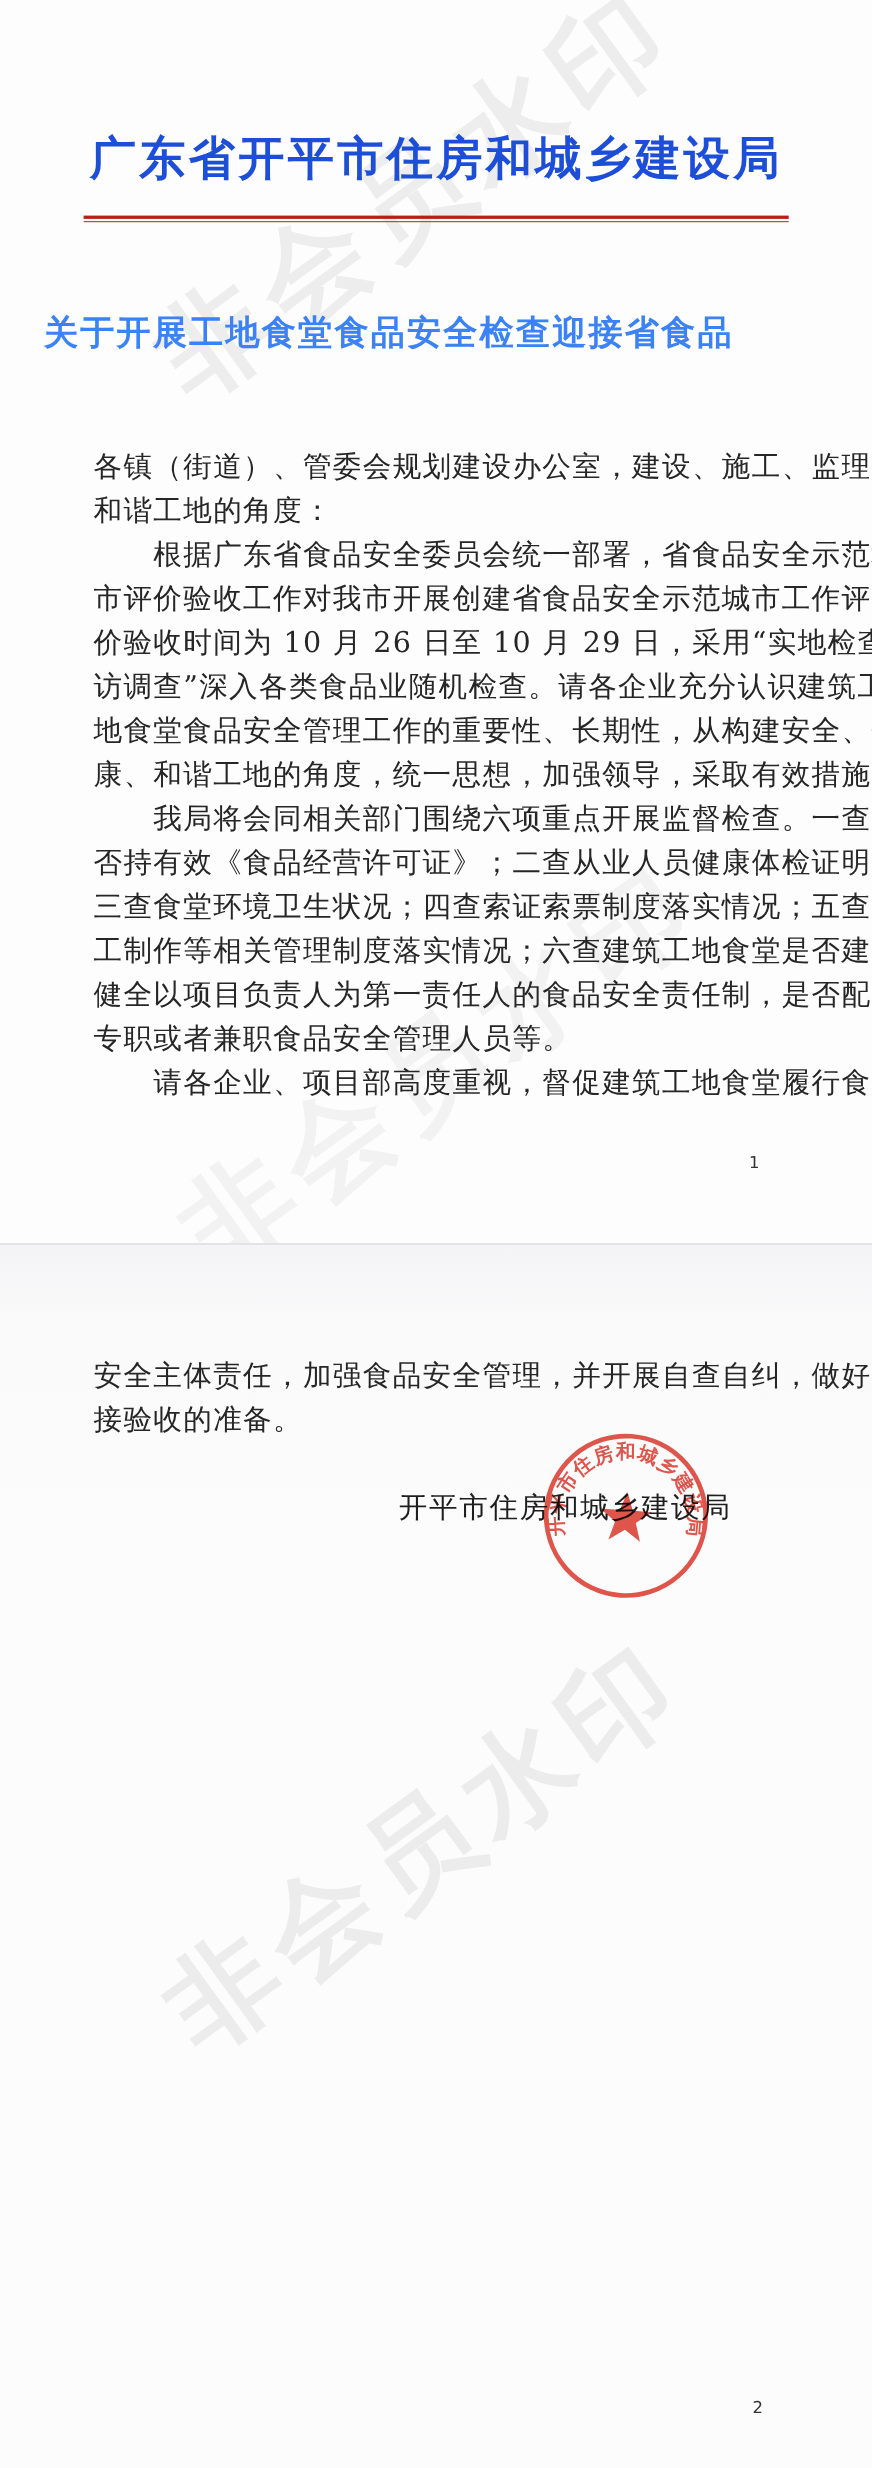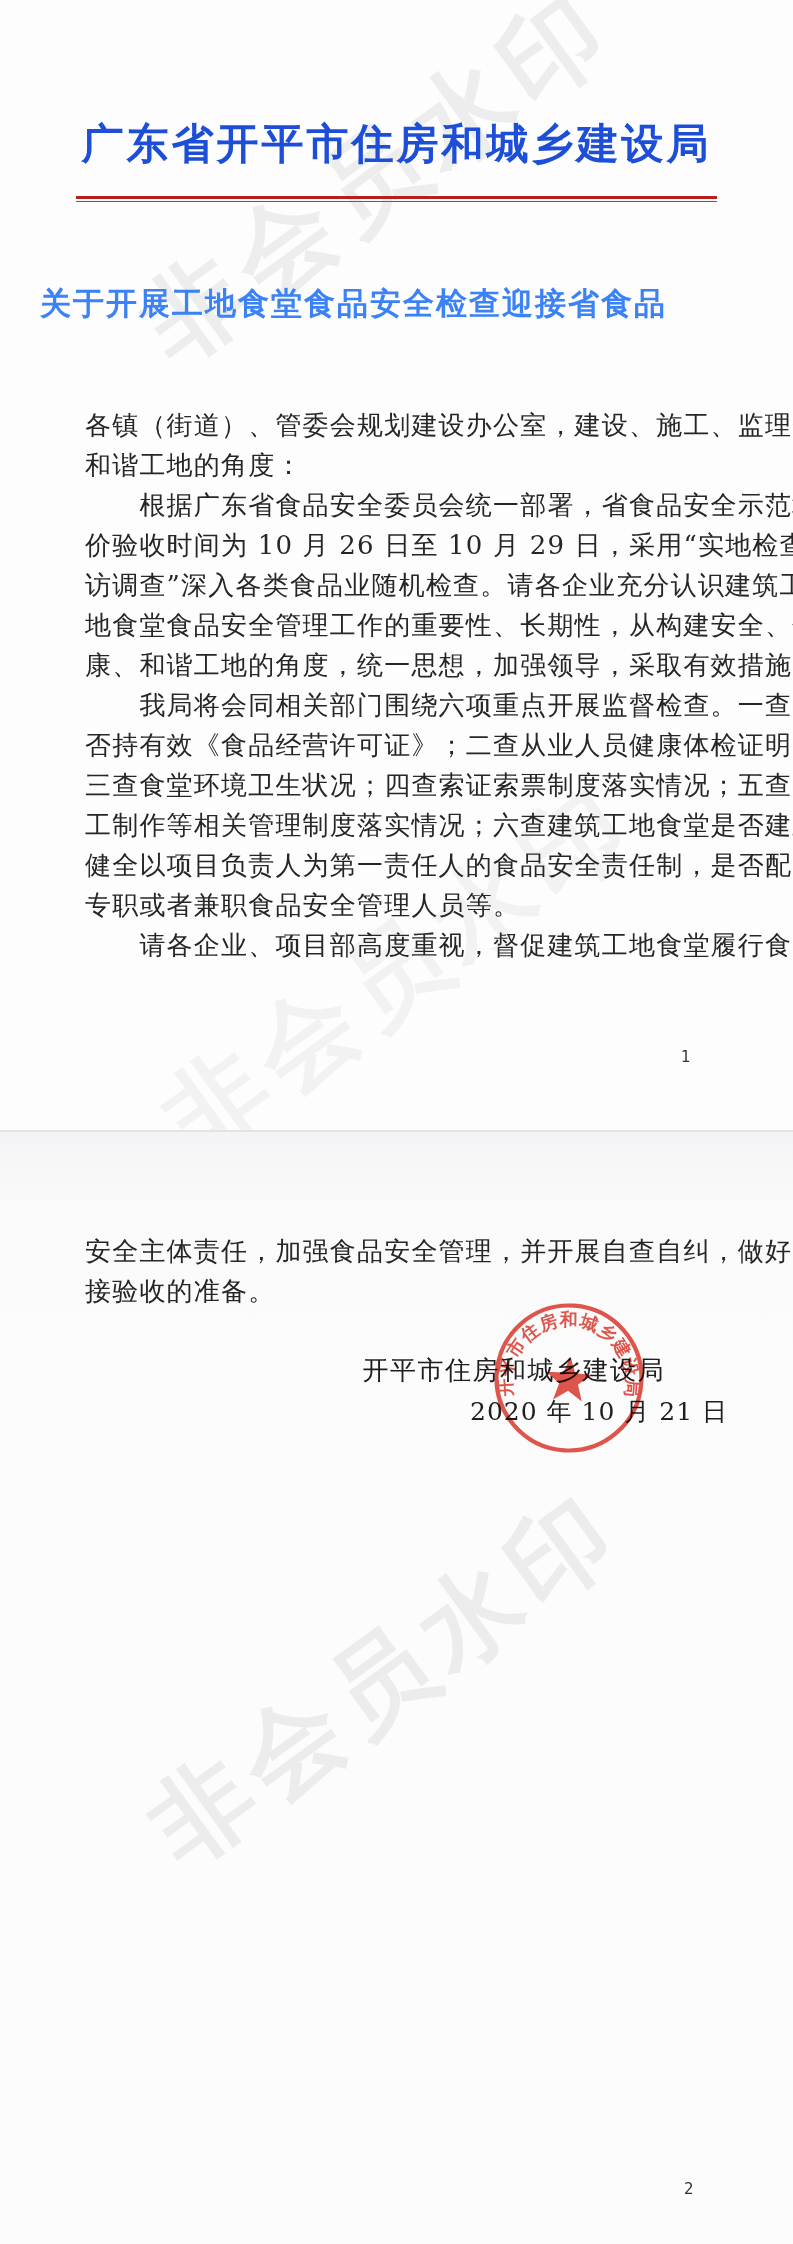--- a/index.html
+++ b/index.html
@@ -120,20 +120,21 @@
     <h1 class="org-title">广东省开平市住房和城乡建设局</h1>
     <div class="red-rule"></div>
 
     <h2 class="doc-title"><span>关于开展工地食堂食品安全检查迎接省食品</span><br></h2>
 
     <div class="body-block body1">
 
     <div class="line">各镇（街道）、管委会规划建设办公室，建设、施工、监理企</div>
         <div class="line">和谐工地的角度：</div>
         <div class="line">　　根据广东省食品安全委员会统一部署，省食品安全示范城</div>
+        <div class="line">市评价验收工作对我市开展创建省食品安全示范城市工作评</div>
         <div class="line">价验收时间为 10 月 26 日至 10 月 29 日，采用“实地检查”“暗</div>
         <div class="line">访调查”深入各类食品业随机检查。请各企业充分认识建筑工</div>
         <div class="line">地食堂食品安全管理工作的重要性、长期性，从构建安全、健</div>
         <div class="line">康、和谐工地的角度，统一思想，加强领导，采取有效措施加</div>
         <div class="line">　　我局将会同相关部门围绕六项重点开展监督检查。一查是</div>
         <div class="line">否持有效《食品经营许可证》；二查从业人员健康体检证明；</div>
         <div class="line">三查食堂环境卫生状况；四查索证索票制度落实情况；五查加</div>
         <div class="line">工制作等相关管理制度落实情况；六查建筑工地食堂是否建立</div>
         <div class="line">健全以项目负责人为第一责任人的食品安全责任制，是否配备</div>
         <div class="line">专职或者兼职食品安全管理人员等。</div>
@@ -146,21 +147,20 @@
   <section class="page page2">
     <div class="wm wm3">非会员水印</div>
 
     <div class="body-block body2">
 
     <div class="line">安全主体责任，加强食品安全管理，并开展自查自纠，做好迎</div>
         <div class="line">接验收的准备。</div>
       </div>
 
     <div class="signature">开平市住房和城乡建设局</div>
-    <div class="sign-date">2020 年 10 月 21 日</div>
 
     <svg class="seal" viewBox="0 0 170 170">
       <circle cx="85" cy="85" r="77" fill="none" stroke="#dd382c" stroke-width="4.5"></circle>
       <path id="sealArc" d="M 28 112 A 61 61 0 1 1 142 112" fill="none"></path>
       <text font-size="19" letter-spacing="1">
         <textPath href="#sealArc" startOffset="4">开平市住房和城乡建设局</textPath>
       </text>
       <polygon fill="#dd382c" points="85,62 91.2,79.5 109.7,80 95,91.2 100.3,109 85,98.5 69.7,109 75,91.2 60.3,80 78.8,79.5"></polygon>
     </svg>
 

